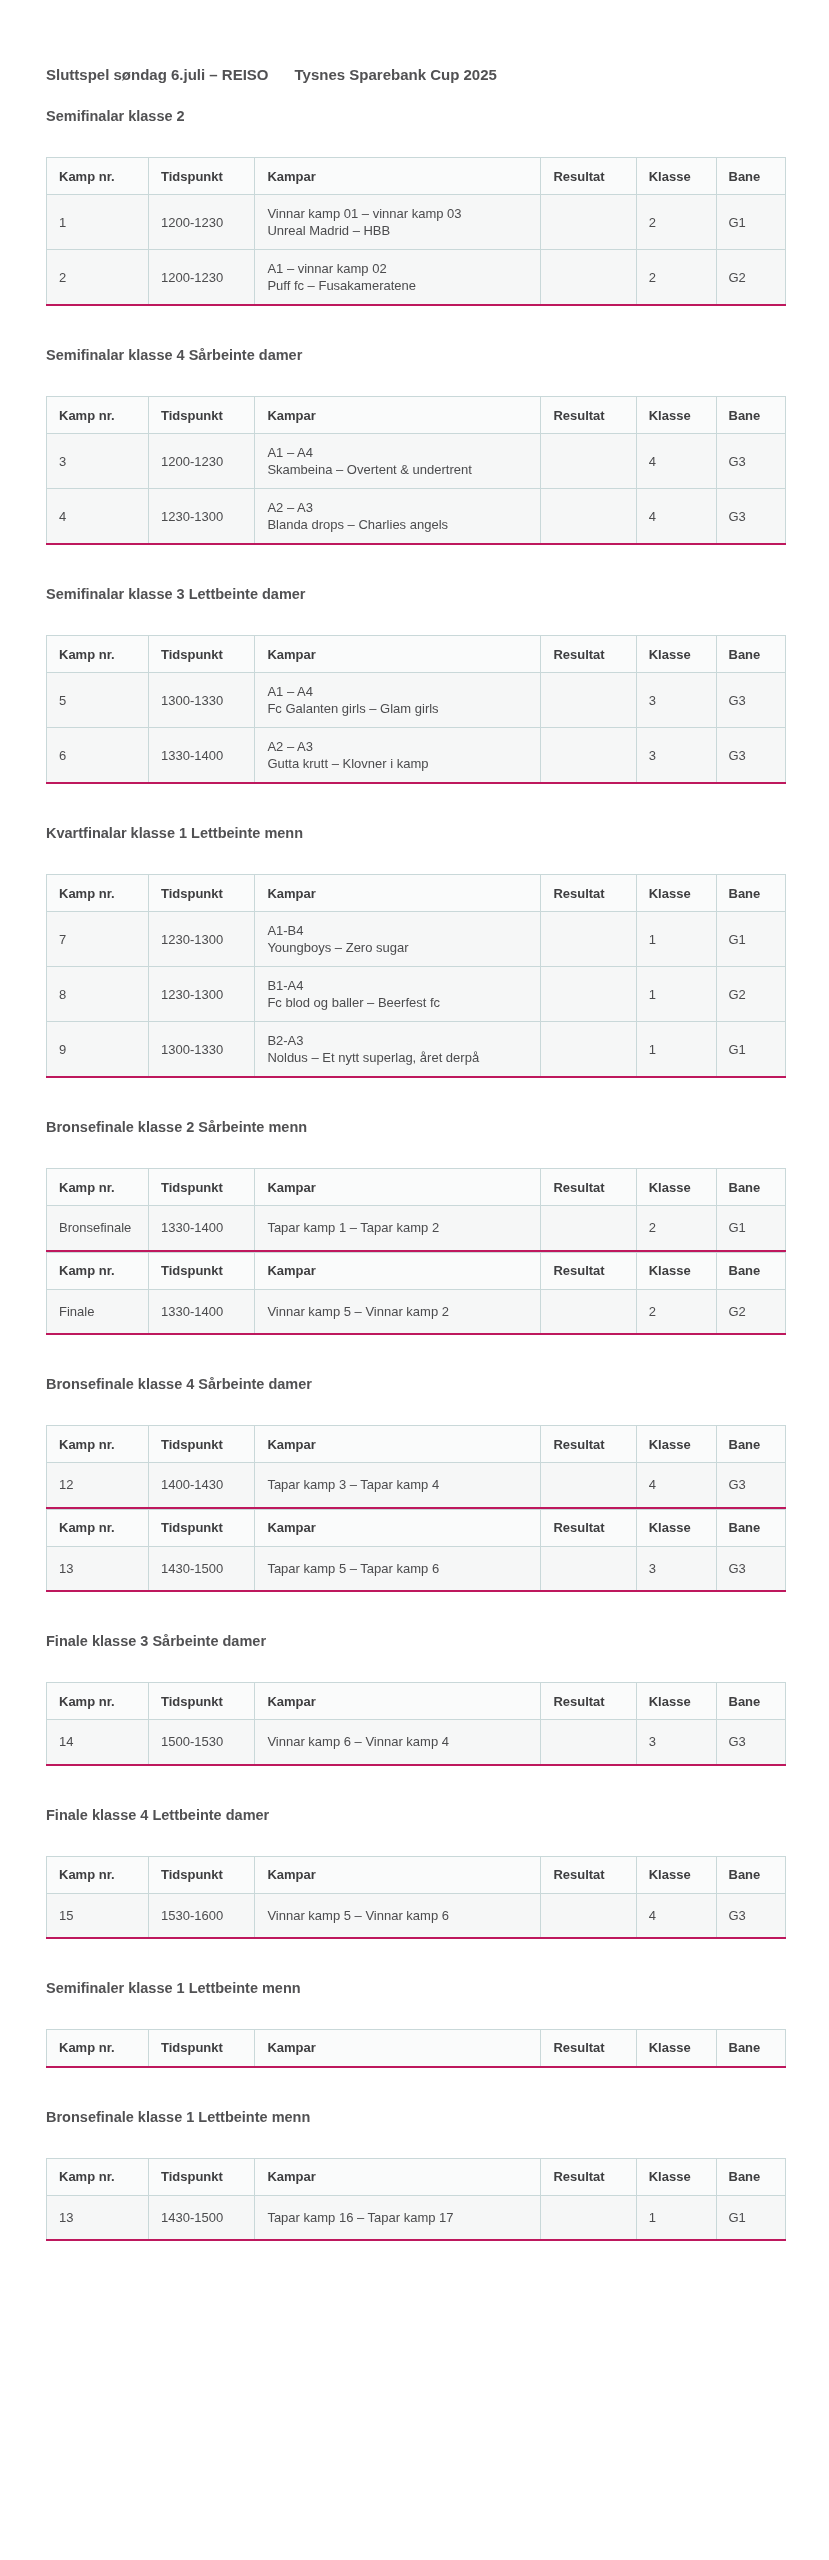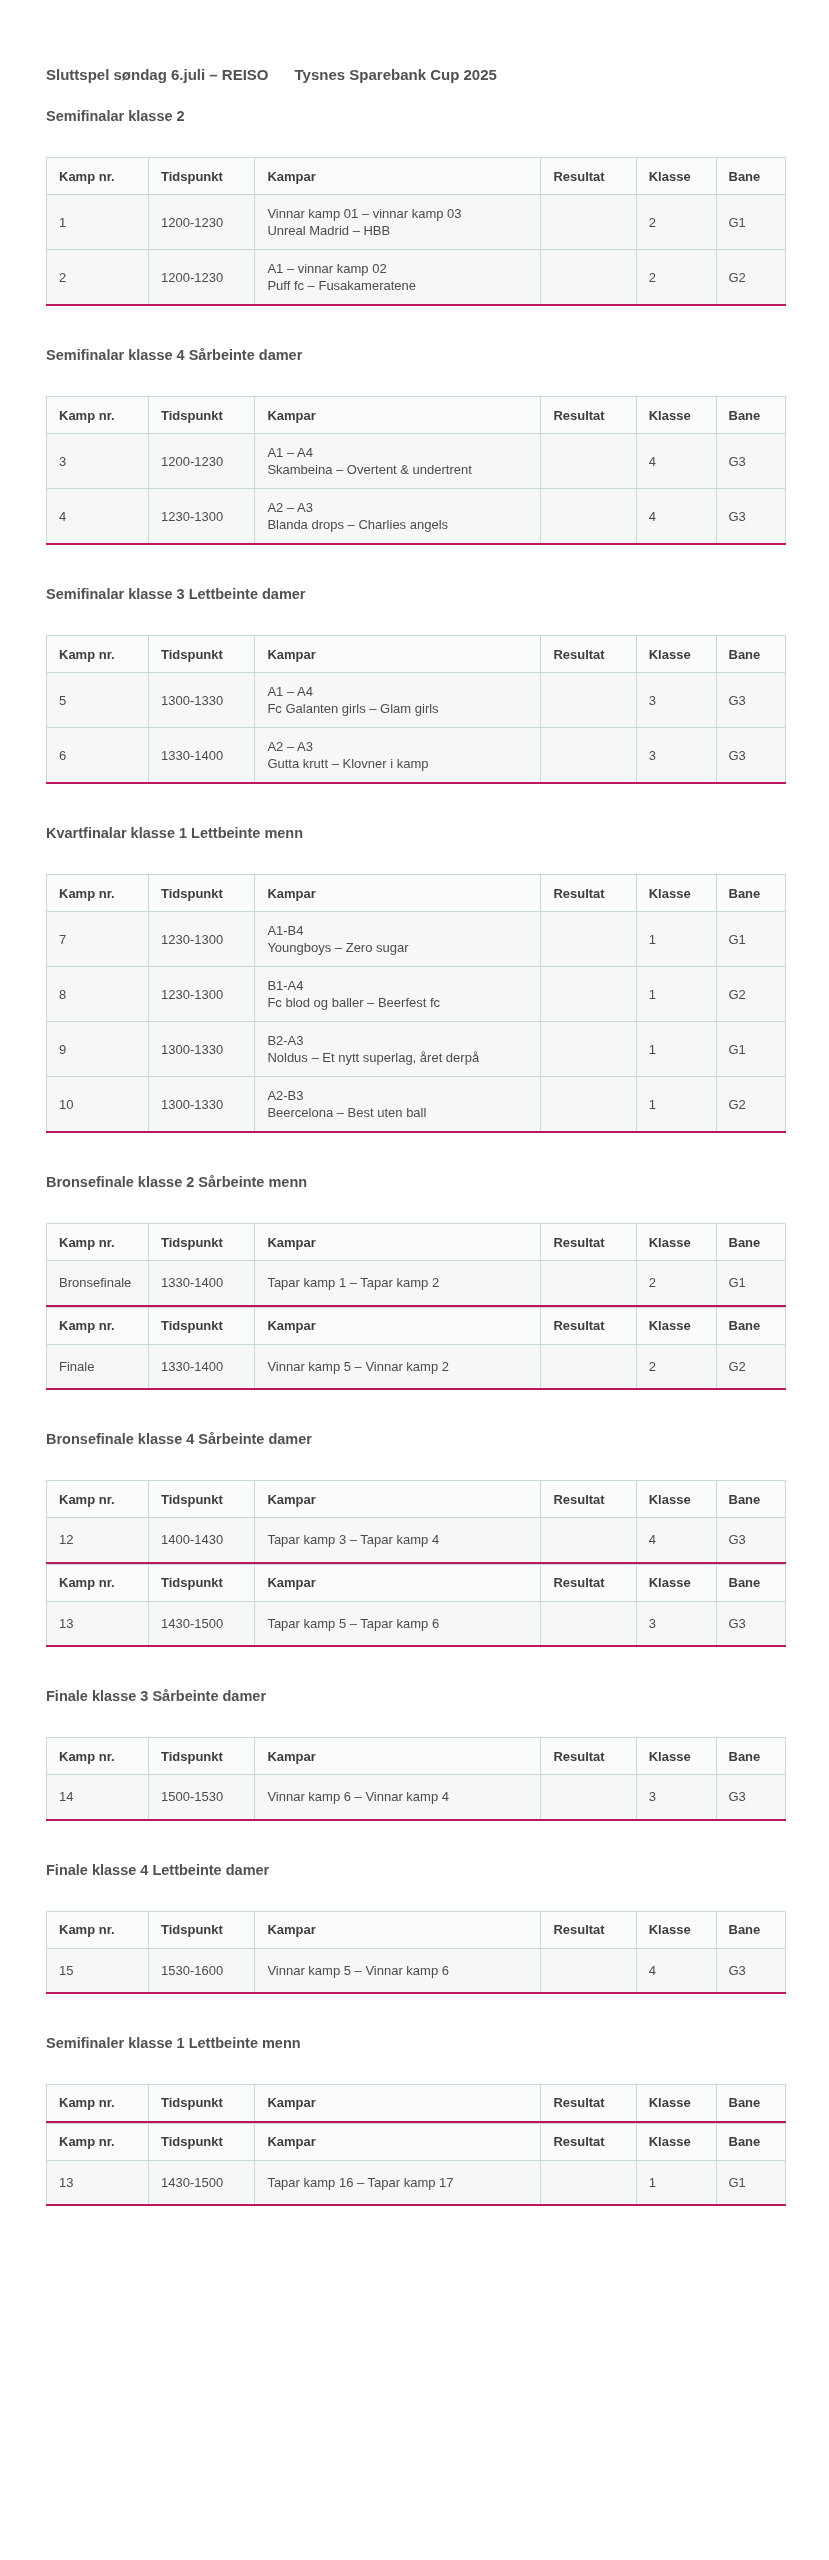--- a/index.html
+++ b/index.html
@@ -270,31 +270,20 @@
               <td>9</td>
               <td>1300-1330</td>
               <td>
                 <div class="teams-line">B2-A3</div>
                 <div class="teams-line">Noldus – Et nytt superlag, året derpå</div>
               </td>
               <td></td>
               <td>1</td>
               <td>G1</td>
             </tr>
-            <tr>
-              <td>10</td>
-              <td>1300-1330</td>
-              <td>
-                <div class="teams-line">A2-B3</div>
-                <div class="teams-line">Beercelona – Best uten ball</div>
-              </td>
-              <td></td>
-              <td>1</td>
-              <td>G2</td>
-            </tr>
           </tbody>
     </table>
   </section>
 
   <section class="match-section">
     <h2 class="section-heading">Bronsefinale klasse 2 Sårbeinte menn</h2>
     <table class="match-table">
       <colgroup>
             <col style="width: 13.8%;">
             <col style="width: 14.4%;">
@@ -526,20 +515,21 @@
               <th>Klasse</th>
               <th>Bane</th>
             </tr>
       </thead>
       <tbody>
           </tbody>
     </table>
   </section>
 
   <section class="match-section">
+    <h2 class="section-heading">Bronsefinale klasse 1 Lettbeinte menn</h2>
     <table class="match-table">
       <colgroup>
             <col style="width: 13.8%;">
             <col style="width: 14.4%;">
             <col style="width: 38.7%;">
             <col style="width: 12.9%;">
             <col style="width: 10.8%;">
             <col style="width: 9.4%;">
           </colgroup>
       <thead>

